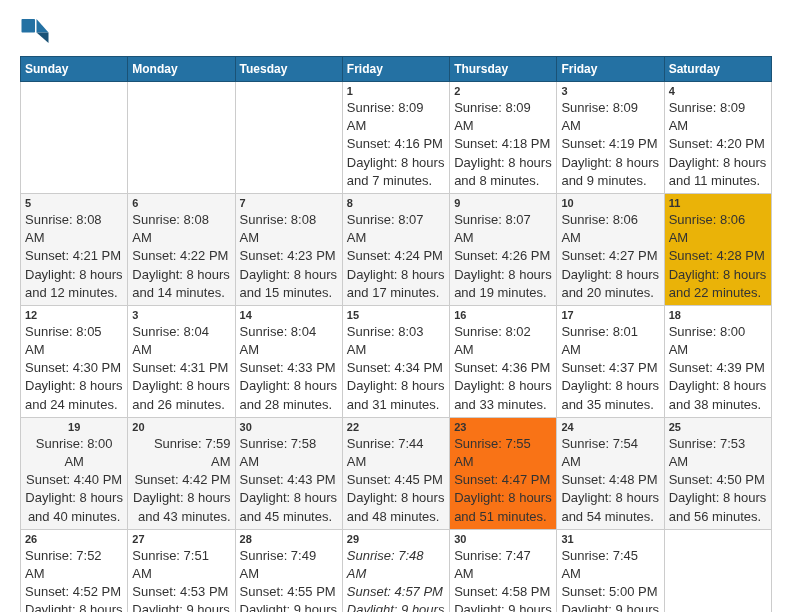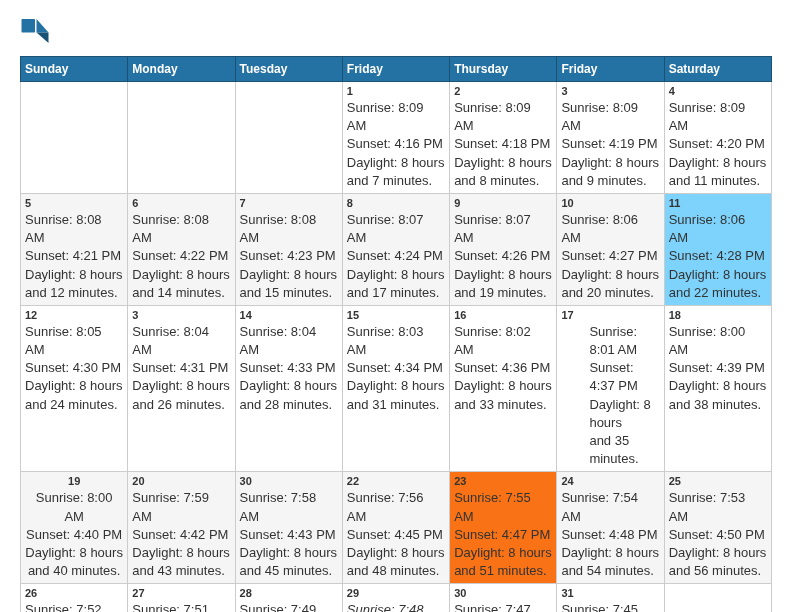--- a/index.html
+++ b/index.html
@@ -206,21 +206,21 @@
 Daylight: 8 hours
 and 19 minutes.</div>
           </td>
           <td style="background: rgb(245, 245, 245);">
             <span class="day-number">10</span>
             <div class="day-info" style="white-space: pre-line;">Sunrise: 8:06 AM
 Sunset: 4:27 PM
 Daylight: 8 hours
 and 20 minutes.</div>
           </td>
-          <td style="background: #7dd3fc;">
+          <td style="background: #eab308;">
             <span class="day-number">11</span>
             <div class="day-info" style="white-space: pre-line;">Sunrise: 8:06 AM
 Sunset: 4:28 PM
 Daylight: 8 hours
 and 22 minutes.</div>
           </td>
         </tr>
         <tr>
           <td>
             <span class="day-number">12</span>
@@ -252,21 +252,21 @@
           </td>
           <td>
             <span class="day-number">16</span>
             <div class="day-info" style="white-space: pre-line;">Sunrise: 8:02 AM
 Sunset: 4:36 PM
 Daylight: 8 hours
 and 33 minutes.</div>
           </td>
           <td>
             <span class="day-number">17</span>
-            <div class="day-info" style="white-space: pre-line; margin-left: 28px;">Sunrise: 8:01 AM
+            <div class="day-info" style="white-space: pre-line;">Sunrise: 8:01 AM
 Sunset: 4:37 PM
 Daylight: 8 hours
 and 35 minutes.</div>
           </td>
           <td>
             <span class="day-number">18</span>
             <div class="day-info" style="white-space: pre-line;">Sunrise: 8:00 AM
 Sunset: 4:39 PM
 Daylight: 8 hours
 and 38 minutes.</div>
@@ -275,35 +275,35 @@
         <tr>
           <td style="background: rgb(245, 245, 245); text-align: center;">
             <span class="day-number">19</span>
             <div class="day-info" style="white-space: pre-line;">Sunrise: 8:00 AM
 Sunset: 4:40 PM
 Daylight: 8 hours
 and 40 minutes.</div>
           </td>
           <td style="background: rgb(245, 245, 245);">
             <span class="day-number">20</span>
-            <div class="day-info" style="white-space: pre-line;">Sunrise: 7:59 AM
+            <div class="day-info" style="white-space: pre-line; text-align: right;">Sunrise: 7:59 AM
 Sunset: 4:42 PM
 Daylight: 8 hours
 and 43 minutes.</div>
           </td>
           <td style="background: rgb(245, 245, 245);">
             <span class="day-number">30</span>
             <div class="day-info" style="white-space: pre-line;">Sunrise: 7:58 AM
 Sunset: 4:43 PM
 Daylight: 8 hours
 and 45 minutes.</div>
           </td>
           <td style="background: rgb(245, 245, 245);">
             <span class="day-number">22</span>
-            <div class="day-info" style="white-space: pre-line;">Sunrise: 7:56 AM
+            <div class="day-info" style="white-space: pre-line;">Sunrise: 7:44 AM
 Sunset: 4:45 PM
 Daylight: 8 hours
 and 48 minutes.</div>
           </td>
           <td style="background: #f97316;">
             <span class="day-number">23</span>
             <div class="day-info" style="white-space: pre-line;">Sunrise: 7:55 AM
 Sunset: 4:47 PM
 Daylight: 8 hours
 and 51 minutes.</div>

